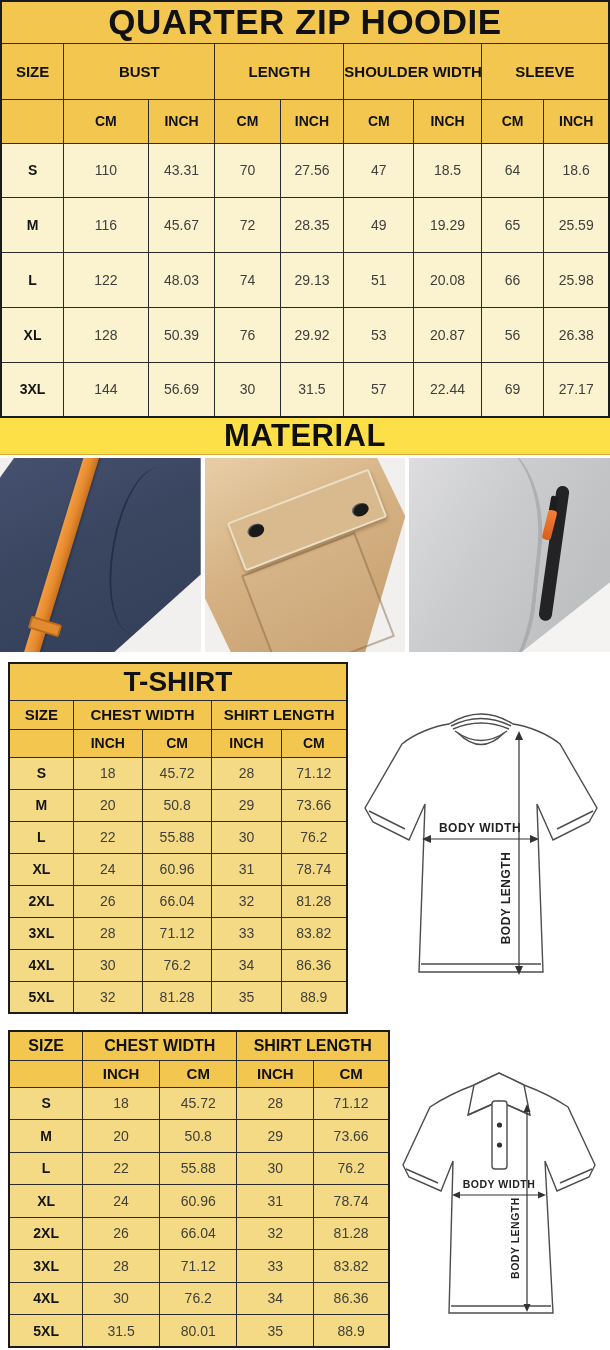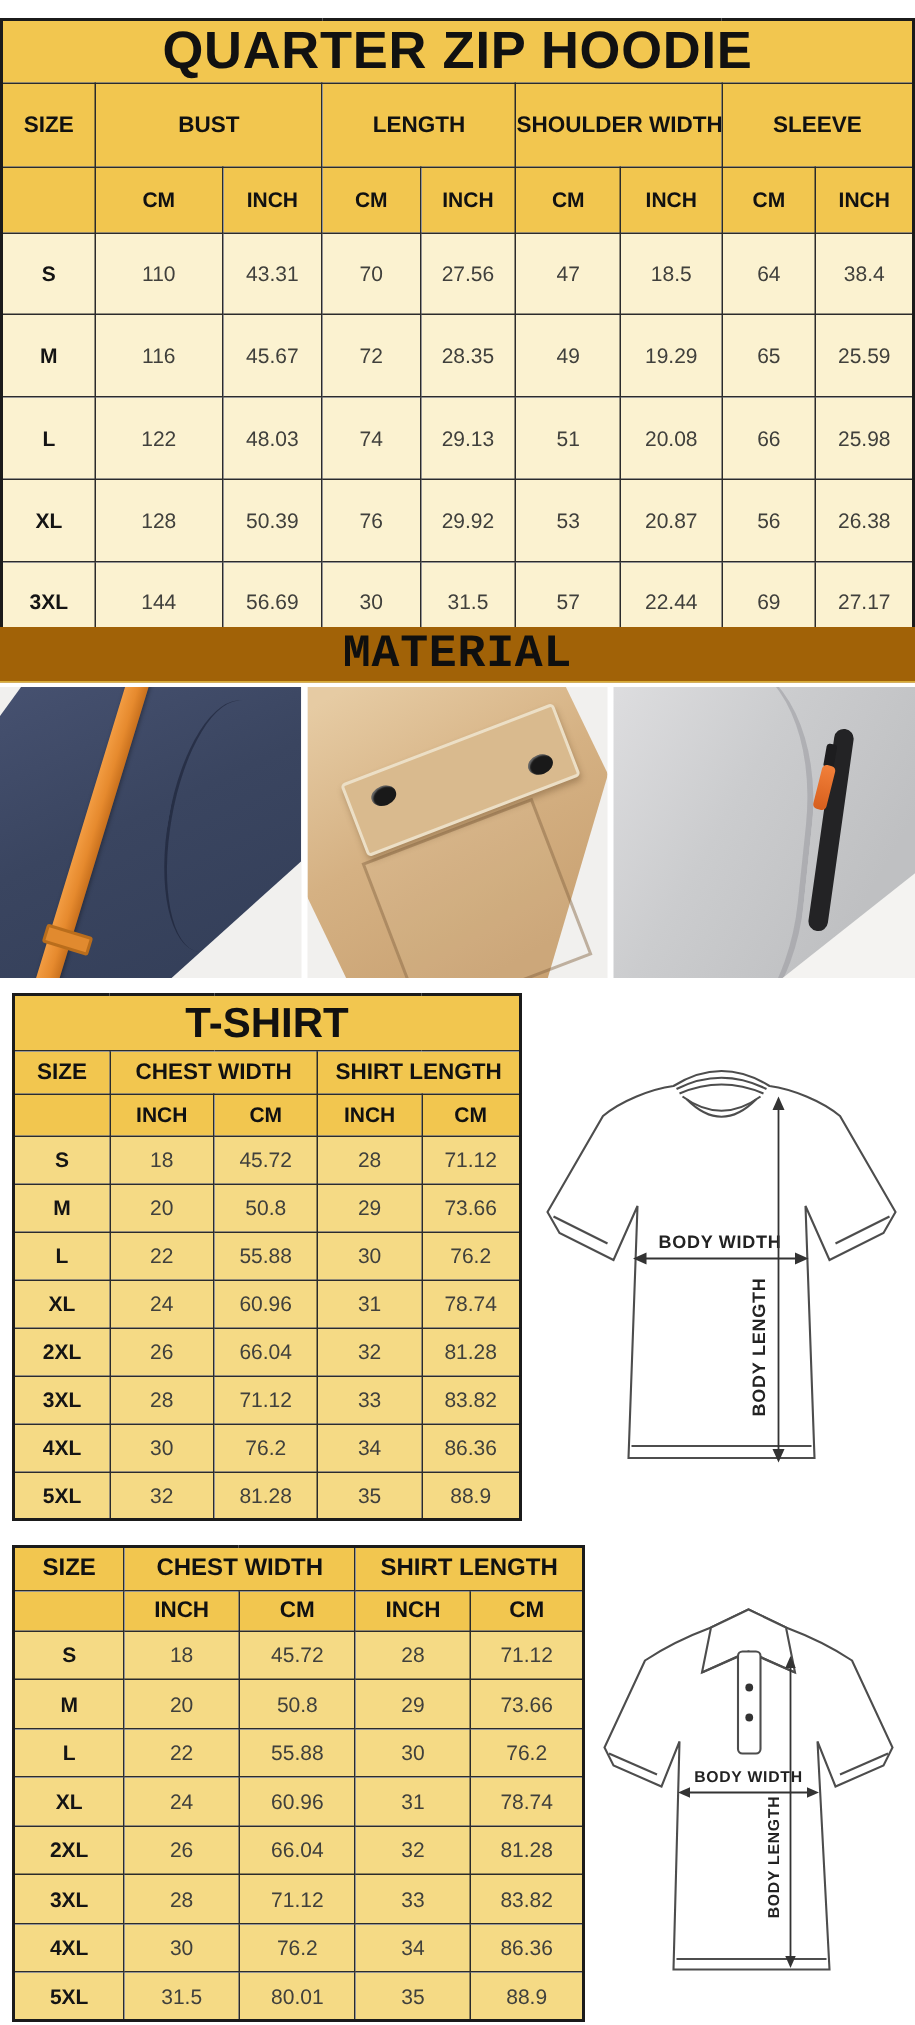--- a/index.html
+++ b/index.html
@@ -11,31 +11,31 @@
   table.sheet { border-collapse:collapse; table-layout:fixed; border:2px solid #1b1b1b; }
   table.sheet th, table.sheet td {
     border:1px solid #2b2b2b; text-align:center; vertical-align:middle;
     padding:0; overflow:hidden; white-space:nowrap;
   }
   table.sheet th { background:#F2C64F; color:#111; font-weight:bold; }
   table.sheet tbody td { color:#40403c; }
   table.sheet tbody td:first-child { font-weight:bold; color:#141414; }
 
   
-  .hoodie { position:absolute; top:12px; left:0; width:610px; height:418px; }
+  .hoodie { position:absolute; top:0; left:0; width:610px; height:418px; }
   .hoodie .title-row th { font-size:35px; letter-spacing:.5px; height:42px; }
   .hoodie .group-row th { font-size:15px; height:56px; }
   .hoodie .unit-row th  { font-size:14px; height:44px; }
   .hoodie tbody td { background:#FBF2D0; font-size:14px; height:45px; }
 
   
   .material-banner { position:absolute; top:418px; left:0; width:610px; height:37px;
-    background:#a16207; display:flex; align-items:center; justify-content:center;
+    background:#fde047; display:flex; align-items:center; justify-content:center;
     font-size:31px; font-weight:bold; color:#0f0f0f; letter-spacing:.5px;
-    border-bottom:1px solid #d8ac37;font-family:Liberation Mono, monospace; }
+    border-bottom:1px solid #d8ac37; }
   .photos { position:absolute; top:458px; left:0; width:610px; height:194px;
     display:flex; gap:4px; }
   .photo { position:relative; flex:1; overflow:hidden; background:#f1f0ee; }
 
   .p1 .navy { position:absolute; inset:0;
     background:linear-gradient(155deg,#465170 0%,#3a4560 45%,#333e58 100%);
     clip-path:polygon(7% 0, 100% 0, 100% 60%, 57% 100%, 0 100%, 0 10%); }
   .p1 .seam { position:absolute; left:112px; top:8px; width:70px; height:170px;
     border-left:2px solid rgba(15,20,38,.45); border-radius:50%; transform:rotate(10deg); }
   .p1 .strap { position:absolute; left:88px; top:-14px; width:15px; height:240px;
@@ -136,21 +136,21 @@
     <tbody>
         <tr>
           <td>S</td>
           <td>110</td>
           <td>43.31</td>
           <td>70</td>
           <td>27.56</td>
           <td>47</td>
           <td>18.5</td>
           <td>64</td>
-          <td>38.4</td>
+          <td>18.6</td>
         </tr>
         <tr>
           <td>M</td>
           <td>116</td>
           <td>45.67</td>
           <td>72</td>
           <td>28.35</td>
           <td>49</td>
           <td>19.29</td>
           <td>65</td>

